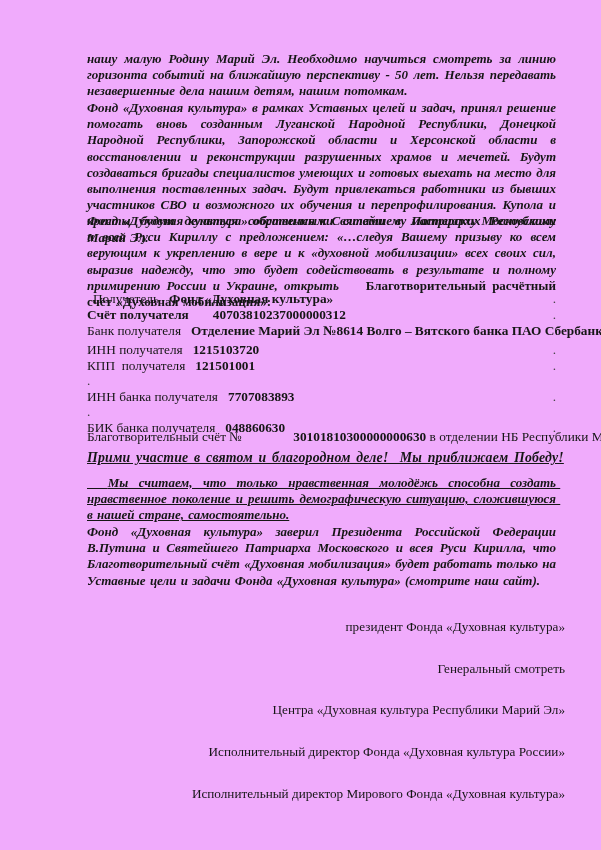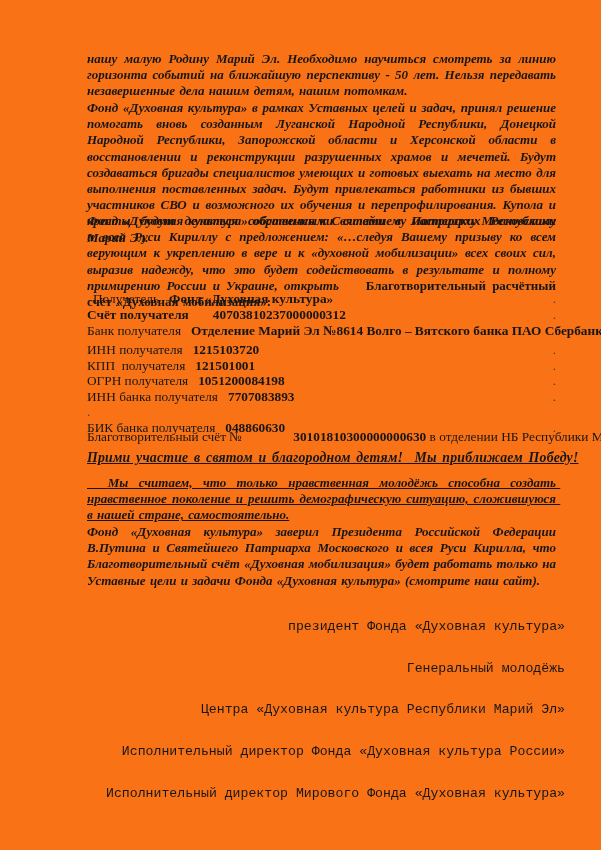--- a/index.html
+++ b/index.html
@@ -1,19 +1,19 @@
 <!DOCTYPE html>
 <html><head>
 <meta charset="utf-8">
 <style>
   html,body { margin:0; padding:0; background:#ffffff; }
   .page {
     position:relative;
     width:601px; height:850px;
-    background:#f97316;
+    background:#f0abfc;
     font-family:"Liberation Serif","DejaVu Serif",serif;
     color:#161616;
     overflow:hidden;
   }
   .sec { position:absolute; left:87px; width:469px; }
   p { margin:0; }
   .bi { font-weight:700; font-style:italic; }
   .j  { text-align:justify; font-size:13px; line-height:16.2px; word-spacing:1px; }
   .pre { white-space:pre-wrap; }
   .u  { text-decoration:underline; }
@@ -43,21 +43,21 @@
 
   .sec-headline { top:450px; font-size:13.8px; white-space:pre; letter-spacing:0.2px; word-spacing:2px; }
   .sec-we { top:475px; }
   .sec-assure { top:524px;font-style:italic; }
 
   .sec-sign {
     top:592px; width:478px; text-align:right;
     font-size:13.2px; line-height:13.9px; font-weight:400; font-style:normal;
     white-space:pre;
   }
-  .sign-line { min-height:13.9px;font-family:Liberation Mono, monospace; }
+  .sign-line { min-height:13.9px; }
 </style>
 </head>
 <body>
 
 <div class="page">
 
   <p class="sec sec-p1 bi j">нашу малую Родину Марий Эл. Необходимо научиться смотреть за линию горизонта событий на ближайшую перспективу - 50 лет. Нельзя передавать незавершенные дела нашим детям, нашим потомкам.</p>
 
   <p class="sec sec-p2 bi j rel"><span>Фонд «Духовная культура» в рамках Уставных целей и задач, принял решение помогать вновь созданным Луганской Народной Республики, Донецкой Народной Республики, Запорожской области и Херсонской области в восстановлении и реконструкции разрушенных храмов и мечетей. Будут создаваться бригады специалистов умеющих и готовых выехать на место для выполнения поставленных задач. Будут привлекаться работники из бывших участников СВО и возможного их обучения и перепрофилирования. Купола и кресты будут делаться собственными силами в мастерских Республики Марий Эл.</span><span class="stray-dot">.</span></p>
 
@@ -80,47 +80,46 @@
   <div class="sec sec-req2 req">
     <div class="req-row">
       <span><span class="req-label">ИНН получателя</span><span class="req-value">1215103720</span></span>
       <span class="req-dot">.</span>
     </div>
     <div class="req-row">
       <span><span class="req-label">КПП  получателя</span><span class="req-value">121501001</span></span>
       <span class="req-dot">.</span>
     </div>
     <div class="req-row">
-      <span><span class="req-label">ОГРН получателя</span><span class="req-value">1051200084198</span></span>
       <span class="req-dot">.</span>
     </div>
     <div class="req-row">
       <span><span class="req-label">ИНН банка получателя</span><span class="req-value">7707083893</span></span>
       <span class="req-dot">.</span>
     </div>
     <div class="req-row">
       <span class="req-dot">.</span>
     </div>
     <div class="req-row">
       <span><span class="req-label">БИК банка получателя</span><span class="req-value">048860630</span></span>
       <span class="req-dot">.</span>
     </div>
   </div>
 
   <div class="sec sec-corr req nowrap"><span>Благотворительный счёт № </span><span class="req-value">30101810300000000630</span><span> в отделении НБ Республики Марий Эл</span></div>
 
-  <p class="sec sec-headline bi u">Прими участие в святом и благородном детям!  Мы приближаем Победу!</p>
+  <p class="sec sec-headline bi u">Прими участие в святом и благородном деле!  Мы приближаем Победу!</p>
 
   <p class="sec sec-we bi j u pre">  Мы считаем, что только нравственная молодёжь способна создать нравственное поколение и решить демографическую ситуацию, сложившуюся в нашей стране, самостоятельно.</p>
 
   <p class="sec sec-assure bi j">Фонд «Духовная культура» заверил Президента Российской Федерации В.Путина и Святейшего Патриарха Московского и всея Руси Кирилла, что Благотворительный счёт «Духовная мобилизация» будет работать только на Уставные цели и задачи Фонда «Духовная культура» (смотрите наш сайт).</p>
 
   <div class="sec sec-sign">
     <div class="sign-line">президент Фонда «Духовная культура»</div>
-    <div class="sign-line">Генеральный молодёжь</div>
+    <div class="sign-line">Генеральный смотреть</div>
     <div class="sign-line">Центра «Духовная культура Республики Марий Эл»</div>
     <div class="sign-line">Исполнительный директор Фонда «Духовная культура России»</div>
     <div class="sign-line">Исполнительный директор Мирового Фонда «Духовная культура»</div>
     
     
     
     
     
     
   </div>

